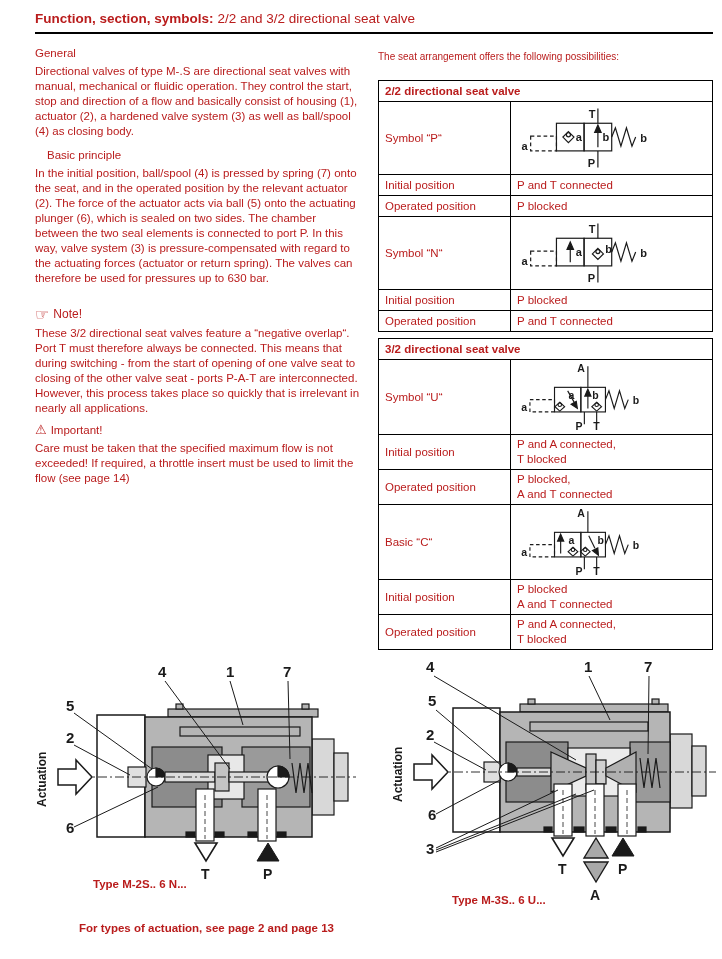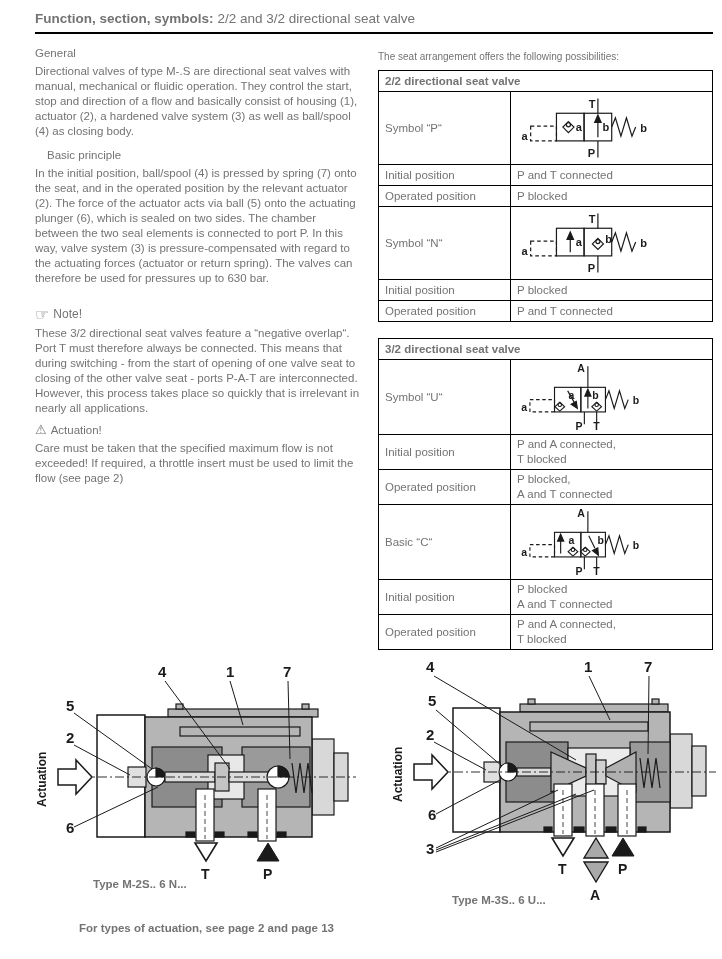--- a/index.html
+++ b/index.html
@@ -1,16 +1,16 @@
 <!DOCTYPE html>
 <html><head>
 <meta charset="utf-8">
 <style>
   html,body{margin:0;padding:0;background:#e9e9e9;}
-  .page{position:relative;width:722px;height:959px;background:#ffffff;color:#737373;
+  .page{position:relative;width:722px;height:959px;background:#ffffff;color:#b91c1c;
         font-family:"Liberation Sans",sans-serif;overflow:hidden;}
   
   .title{position:absolute;left:35px;top:11px;width:678px;font-size:13.5px;
          padding-bottom:6px;border-bottom:2px solid #000;}
   .title .tb{font-weight:bold;}
   .title .tr{margin-left:4px;}
   
   .col-left{position:absolute;left:35px;top:46px;width:326px;font-size:11.5px;line-height:15px;}
   .col-left h4{font-size:11.5px;line-height:14px;font-weight:normal;margin:0;}
   .col-left p{margin:4px 0 0 0;}
@@ -21,21 +21,21 @@
   .warn{font-size:13px;margin-right:4px;}
   
   .intro{position:absolute;left:378px;top:51px;width:334px;font-size:10px;}
   table.vt{position:absolute;left:378px;border-collapse:collapse;width:335px;
            font-size:11.5px;line-height:15px;table-layout:fixed;}
   table.vt td{border:1px solid #000;padding:2px 6px;vertical-align:middle;}
   table.vt .t-title td{font-weight:bold;height:16px;}
   table.vt .pos td{height:16px;}
   table.vt .val{white-space:pre-line;}
   table.vt .sym-cell{padding:1px 0 1px 4px;}
-  #t22{top:70px;} #t32{top:338px;}
+  #t22{top:80px;} #t32{top:338px;}
   svg text{fill:#1a1a1a;stroke:none;font-family:"Liberation Sans",sans-serif;font-weight:bold;}
   .symsvg{display:block;}
   .symsvg text{font-size:12px;}
   .xsec{position:absolute;}
   .xsec text.num{font-size:15px;}
   .xsec text.port{font-size:14px;}
   .xsec text.act{font-size:12px;}
   .caption{position:absolute;font-size:11.5px;font-weight:bold;}
   .footer{position:absolute;left:35px;top:922px;font-size:11.5px;font-weight:bold;padding-left:44px;}
 </style>
@@ -48,22 +48,22 @@
     <span class="tb">Function, section, symbols:</span><span class="tr">2/2 and 3/2 directional seat valve</span>
   </div>
 
   <div class="col-left">
     <h4>General</h4>
     <p>Directional valves of type M-.S are directional seat valves with manual, mechanical or fluidic operation. They control the start, stop and direction of a flow and basically consist of housing (1), actuator (2), a hardened valve system (3) as well as ball/spool (4) as closing body.</p>
     <h4 class="h-basic">Basic principle</h4>
     <p>In the initial position, ball/spool (4) is pressed by spring (7) onto the seat, and in the operated position by the relevant actuator (2). The force of the actuator acts via ball (5) onto the actuating plunger (6), which is sealed on two sides. The chamber between the two seal elements is connected to port P. In this way, valve system (3) is pressure-compensated with regard to the actuating forces (actuator or return spring). The valves can therefore be used for pressures up to 630 bar.</p>
     <h4 class="h-note"><span class="note-hand">☞</span><span>Note!</span></h4>
     <p>These 3/2 directional seat valves feature a “negative overlap“. Port T must therefore always be connected. This means that during switching - from the start of opening of one valve seat to closing of the other valve seat - ports P-A-T are interconnected. However, this process takes place so quickly that is irrelevant in nearly all applications.</p>
-    <h4 class="h-imp"><span class="warn">⚠</span><span>Actuation!</span></h4>
-    <p>Care must be taken that the specified maximum flow is not exceeded! If required, a throttle insert must be used to limit the flow (see page 2)</p>
+    <h4 class="h-imp"><span class="warn">⚠</span><span>Important!</span></h4>
+    <p>Care must be taken that the specified maximum flow is not exceeded! If required, a throttle insert must be used to limit the flow (see page 14)</p>
   </div>
 
   <div class="intro">The seat arrangement offers the following possibilities:</div>
 
   <table class="vt" id="t22">
     <colgroup>
         <col style="width:132px">
         <col>
       </colgroup>
     <tbody>

